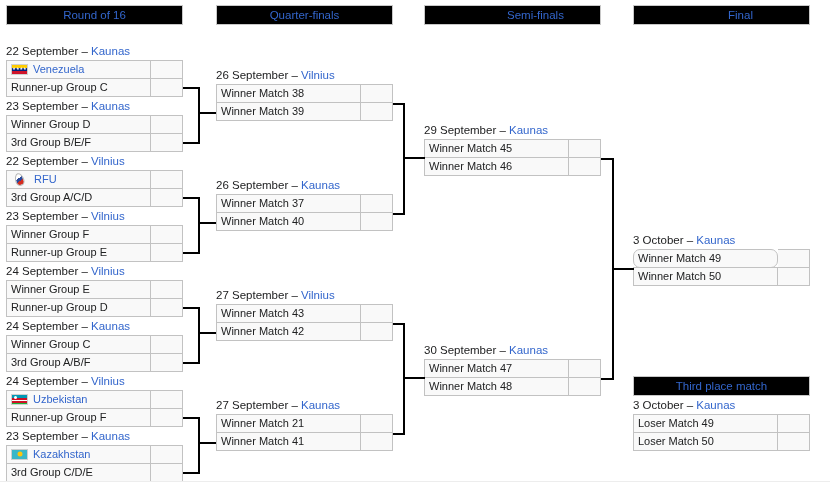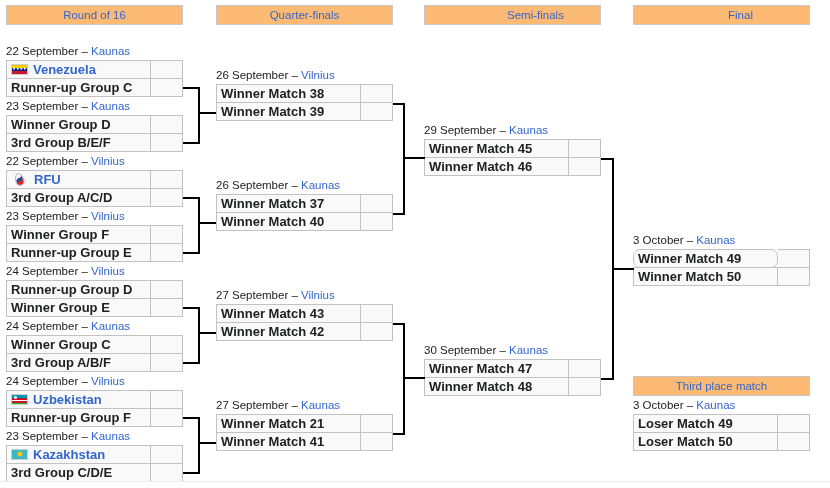--- a/index.html
+++ b/index.html
@@ -22,21 +22,21 @@
     width: 830px;
     height: 488px;
   }
 
   
   .round-header {
     position: absolute;
     box-sizing: border-box;
     height: 20px;
     line-height: 19px;
-    background: #fdba74;
+    background: #000000;
     border: 1px solid #c8c8c8;
     color: #3366cc;
     text-align: center;
     font-size: 11.5px;
     white-space: nowrap;
   }
 
   
   .match-caption {
     position: absolute;
@@ -78,22 +78,21 @@
   .match .score {
     box-sizing: border-box;
     border: 1px solid #c2c2c2;
     border-left: none;
     background: #f9f9f9;
     height: 19px;
     line-height: 17px;
     text-align: center;
   }
   .team-name {
-    font-size: 13px;
-    font-weight: bold;
+    font-size: 11px;
   }
   .team-name.link {
     color: #3366cc;
   }
   .placeholder {
     color: #202122;
   }
 
   
   .flag {
@@ -283,29 +282,29 @@
       </div>
     </div>
   </div>
 
   <div class="match-caption" style="left:6px; top:264px;">
     <span>24 September</span><span> – </span><span class="venue">Vilnius</span>
   </div>
   <div class="match" style="left:6px; top:280px; width:177px;">
     <div class="row">
       <div class="team" style="width:146px;">
+        <span class="team-name placeholder">Winner Group E</span>
+      </div>
+      <div class="score" style="width:32px;">
+        <span></span>
+      </div>
+    </div>
+    <div class="row">
+      <div class="team" style="width:146px;">
         <span class="team-name placeholder">Runner-up Group D</span>
-      </div>
-      <div class="score" style="width:32px;">
-        <span></span>
-      </div>
-    </div>
-    <div class="row">
-      <div class="team" style="width:146px;">
-        <span class="team-name placeholder">Winner Group E</span>
       </div>
       <div class="score" style="width:32px;">
         <span></span>
       </div>
     </div>
   </div>
 
   <div class="match-caption" style="left:6px; top:319px;">
     <span>24 September</span><span> – </span><span class="venue">Kaunas</span>
   </div>

